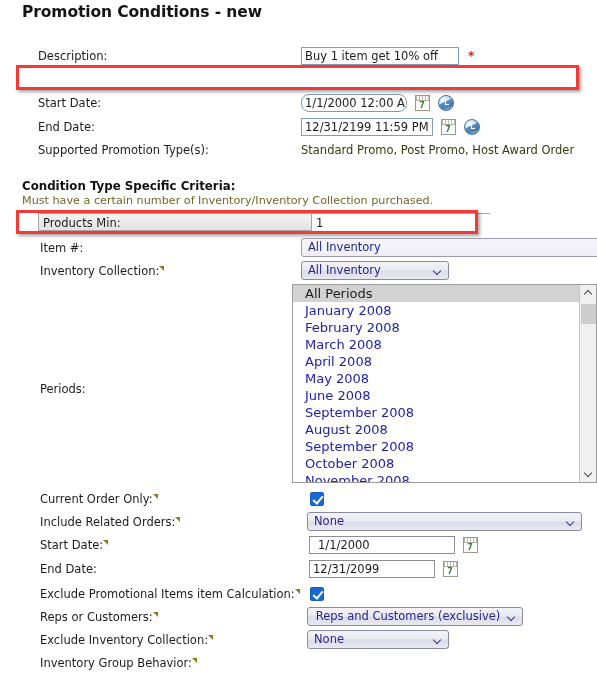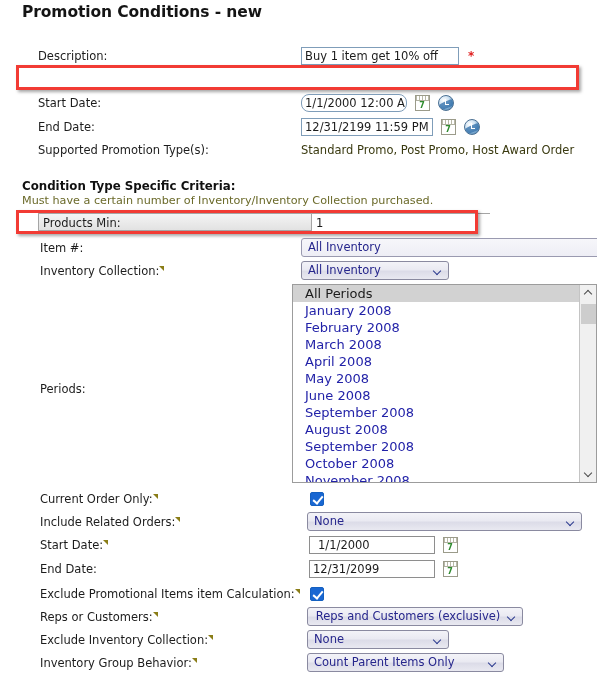--- a/index.html
+++ b/index.html
@@ -341,21 +341,21 @@
         <span class="chev"></span>
       </span>
     </div>
   </div>
 
   <div class="row" style="top:534px;">
     <div class="lbl ind">
       <span>Start Date:</span><i class="hm"></i>
     </div>
     <div class="field" style="top:2px;left:293px;">
-      <span class="tinput plain" style="width:126px;padding-left:8px;">1/1/2000</span>
+      <span class="tinput plain" style="width:146px;padding-left:8px;">1/1/2000</span>
       <span class="calico">
         <span class="top"></span>
         <span class="num">7</span>
       </span>
     </div>
   </div>
 
   <div class="row" style="top:558px;">
     <div class="lbl ind">End Date:</div>
     <div class="field" style="top:2px;left:293px;">
@@ -397,21 +397,15 @@
         <span>None</span>
         <span class="chev"></span>
       </span>
     </div>
   </div>
 
   <div class="row" style="top:652px;">
     <div class="lbl ind">
       <span>Inventory Group Behavior:</span><i class="hm"></i>
     </div>
-    <div class="field" style="top:1px;left:291px;">
-      <span class="sel" style="width:197px;">
-        <span>Count Parent Items Only</span>
-        <span class="chev"></span>
-      </span>
-    </div>
   </div>
 
 </div>
 
 </body></html>

